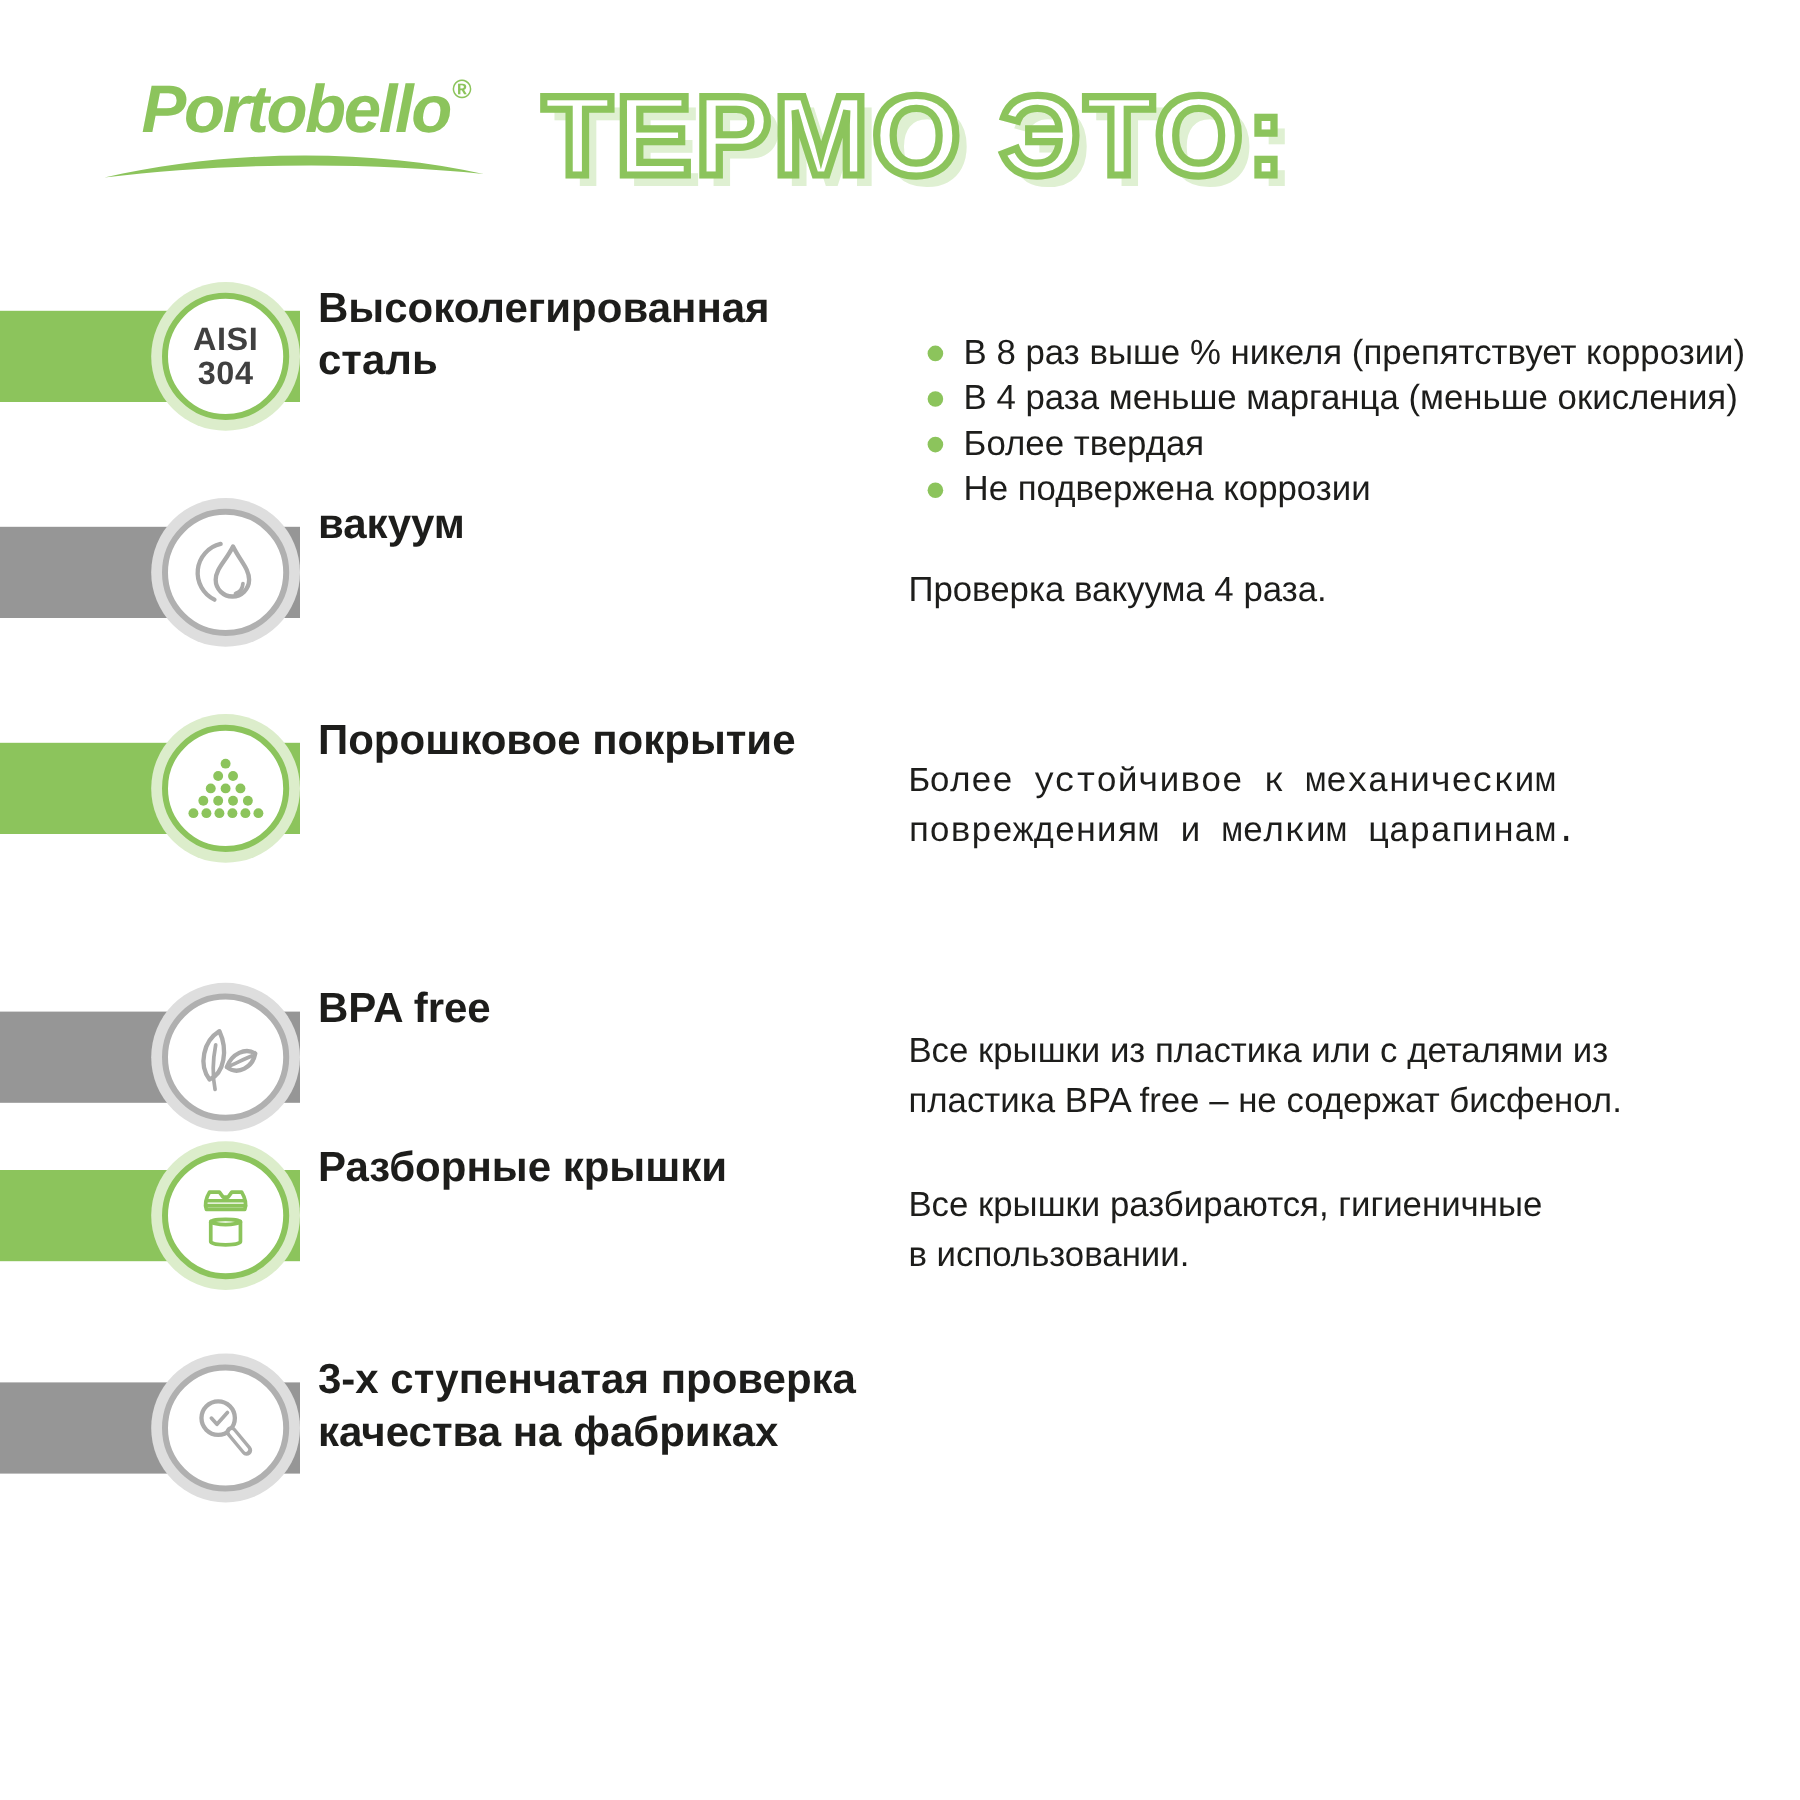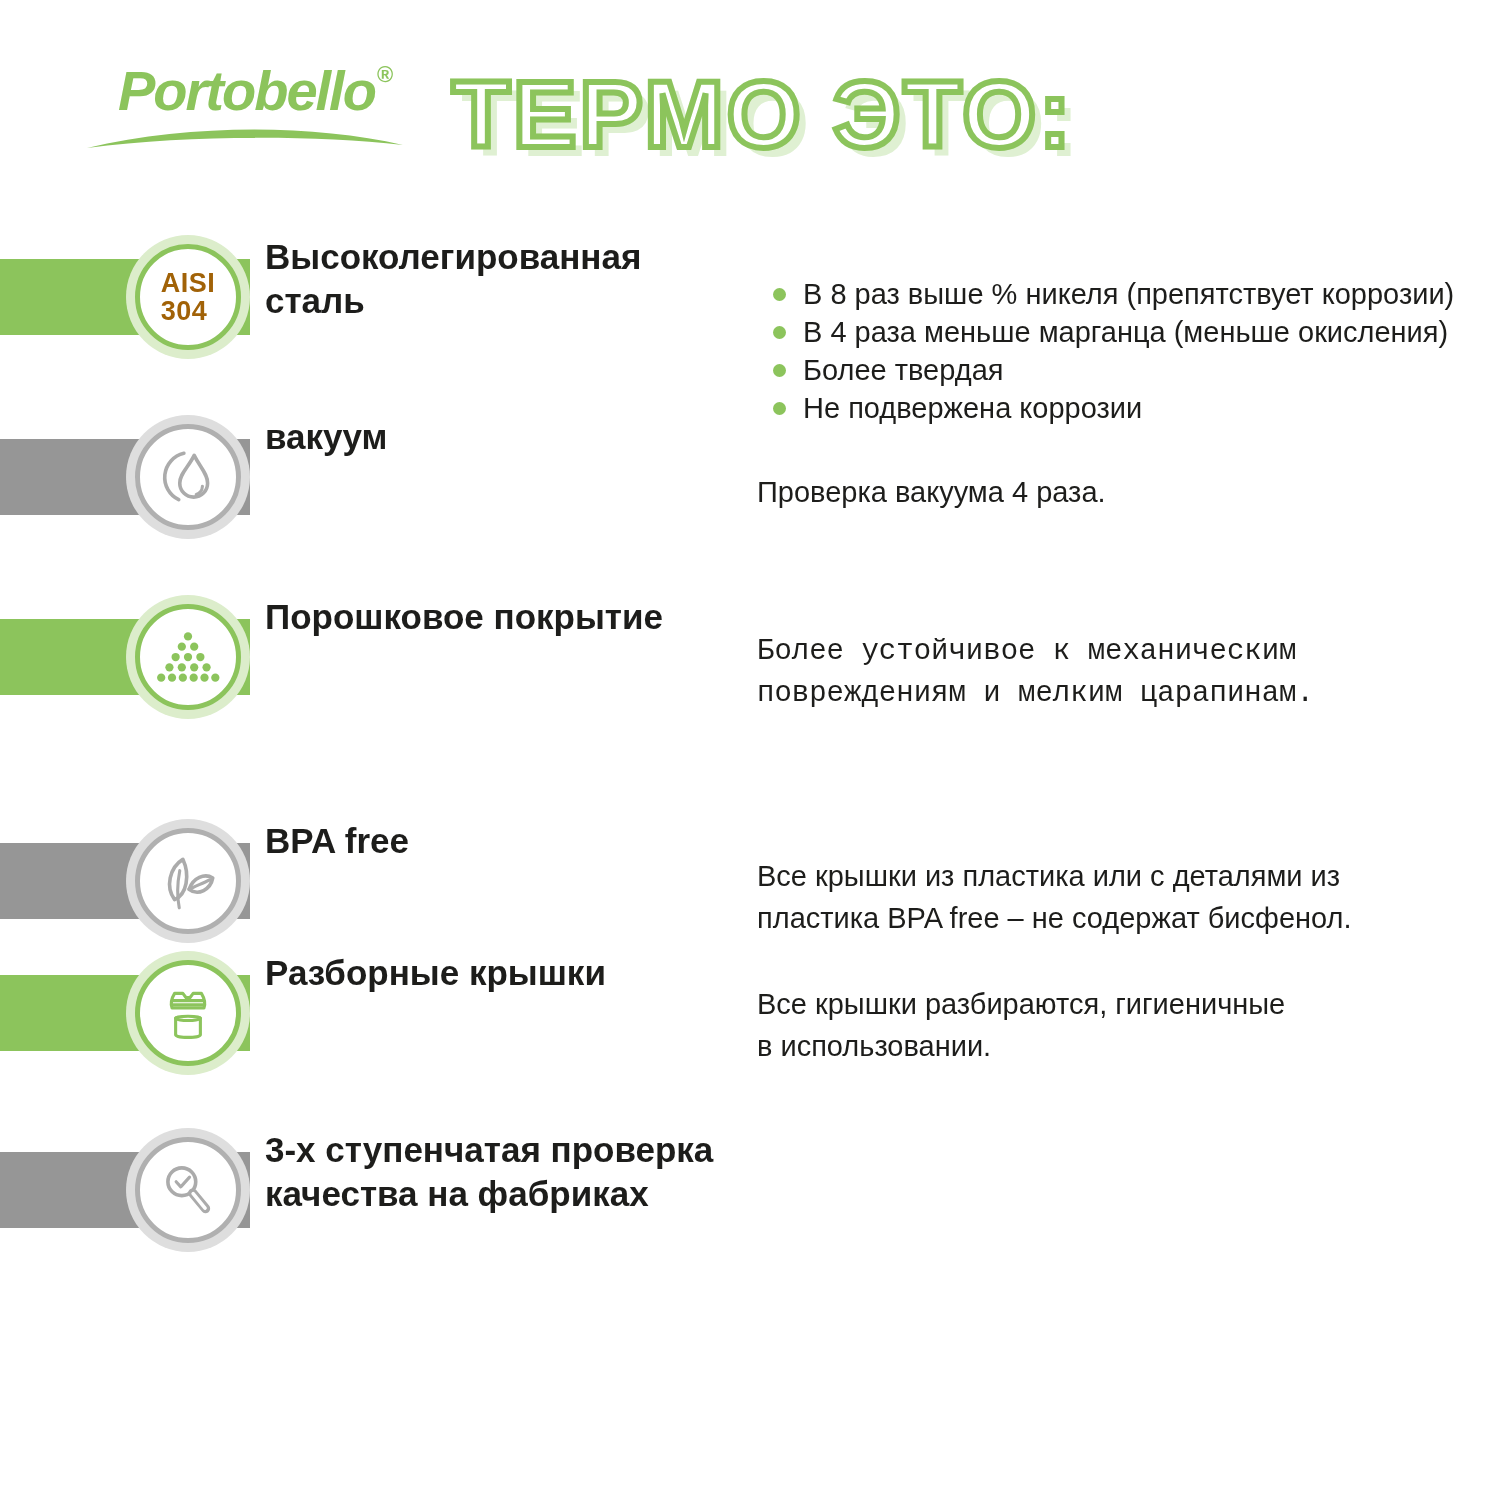--- a/index.html
+++ b/index.html
@@ -36,21 +36,21 @@
   .row.gray  .halo { background:#dedede; }
 
   .disc {
     position:absolute; left:135px; top:9px; width:106px; height:106px; border-radius:50%;
     background:#ffffff; box-sizing:border-box;
     display:flex; align-items:center; justify-content:center;
   }
   .row.green .disc { border:5px solid #8cc45c; }
   .row.gray  .disc { border:5px solid #b0b0b0; }
 
-  .badge { font-weight:bold; font-size:27px; line-height:28px; color:#a16207; letter-spacing:0.5px; }
+  .badge { text-align:center; font-weight:bold; font-size:27px; line-height:28px; color:#404040; letter-spacing:0.5px; }
 
   .title {
     position:absolute; left:265px; top:0; height:124px; margin:0;
     display:flex; flex-direction:column; 
     font-size:35px; line-height:44px; font-weight:bold; color:#1d1d1b;
   }
   .title span { display:block; white-space:nowrap; }
 
   .desc { position:absolute; left:757px; font-size:29px; line-height:42px; color:#1d1d1b; }
   .desc div { white-space:nowrap; }

